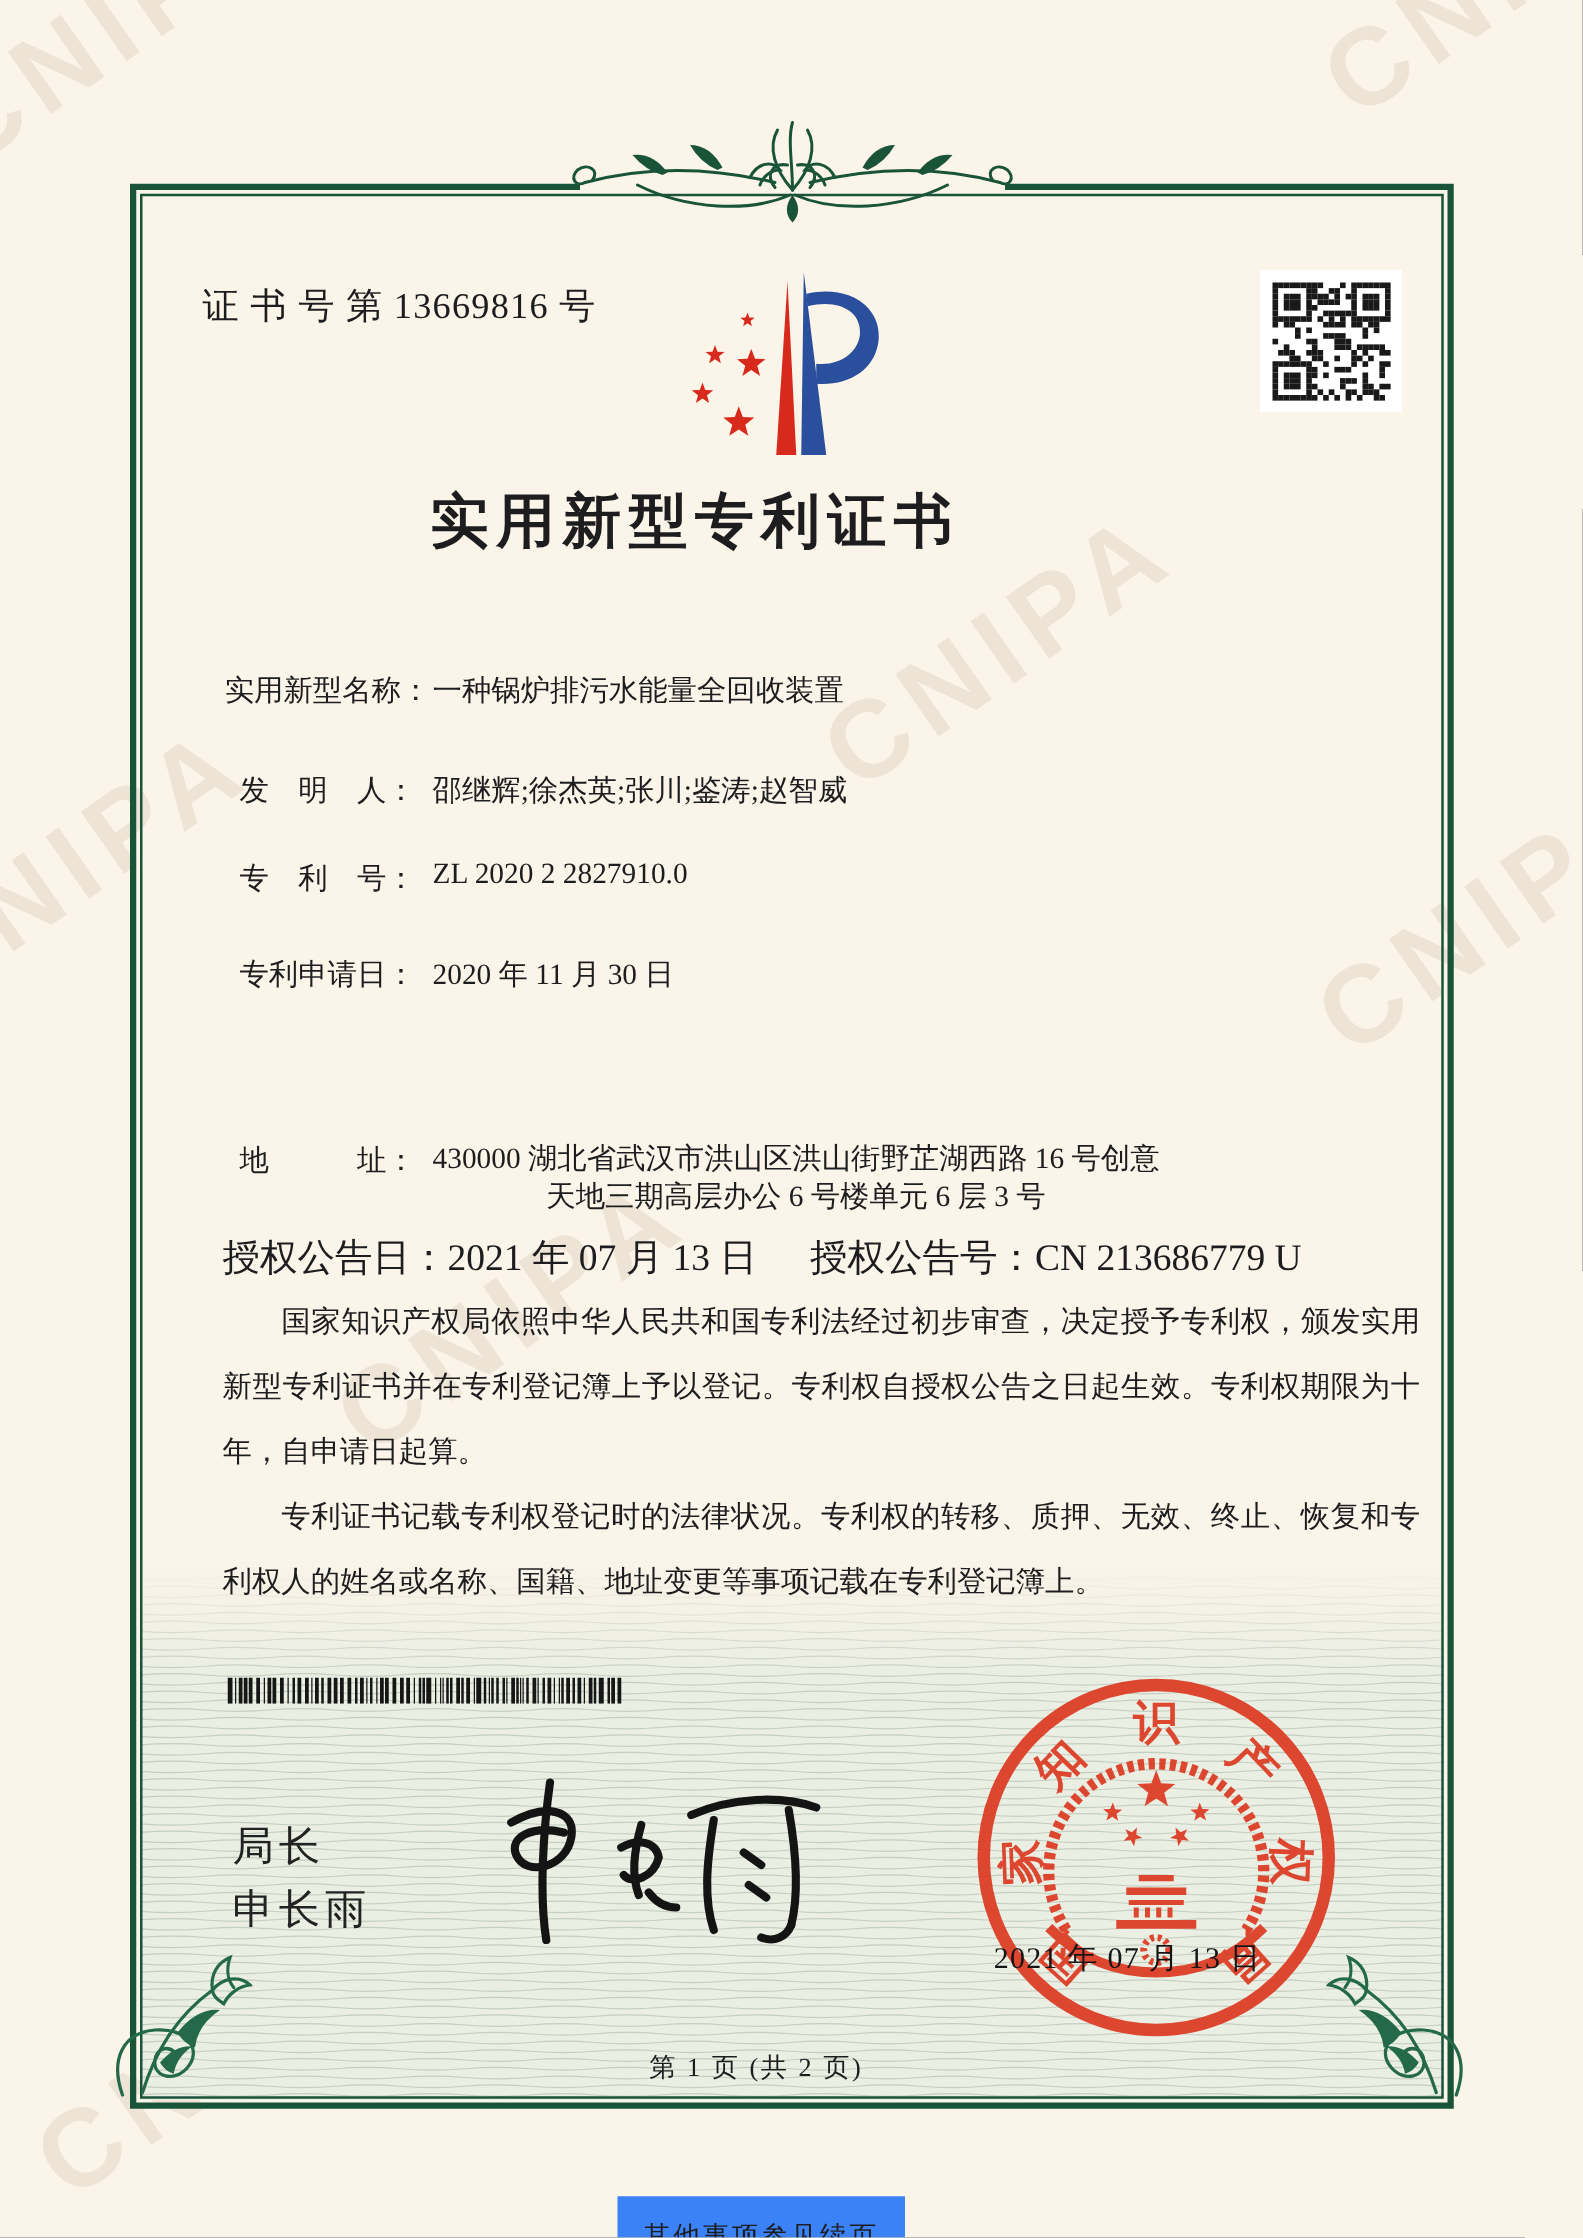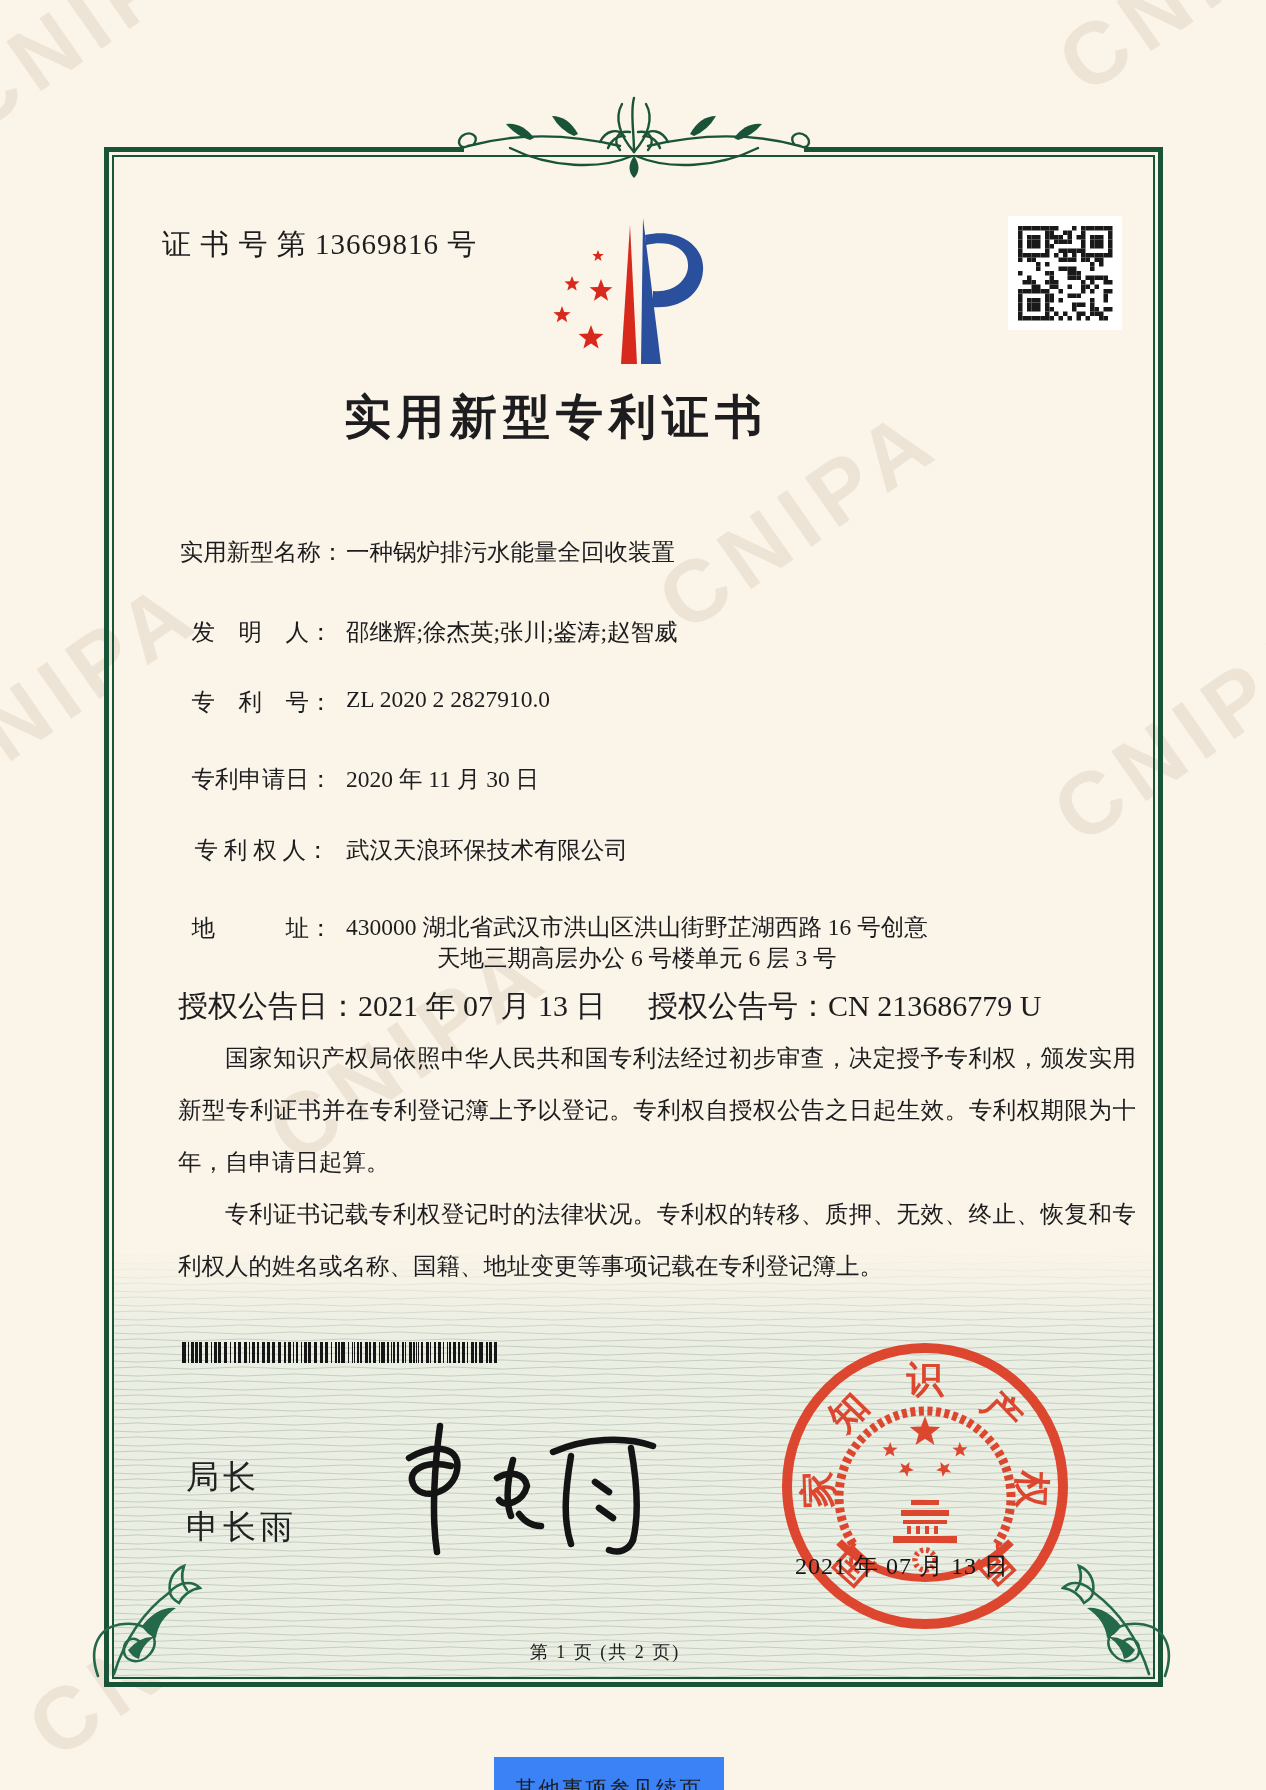--- a/index.html
+++ b/index.html
@@ -39,21 +39,21 @@
   .addr-val{line-height:31px;white-space:nowrap;}
   .grant-pair{font-size:30px;white-space:nowrap;}
   .paras{left:178px;top:1032px;width:958px;}
   .paras p{margin:0;font-size:23.5px;line-height:52px;text-align:justify;text-indent:2em;}
   .barcode{left:182px;top:1342px;width:318px;height:21px;}
   .duty{left:186px;font-family:"Liberation Sans","DejaVu Sans",sans-serif;font-weight:500;
     font-size:33px;letter-spacing:4px;color:#222;}
   .sig{left:385px;top:1420px;width:280px;height:140px;color:#141414;}
   .seal{left:775px;top:1336px;width:300px;height:300px;opacity:.93;z-index:4;color:var(--seal-red);}
   .seal-date{left:795px;top:1550px;width:214px;text-align:center;font-size:24px;letter-spacing:1px;color:#151515;z-index:5;}
-  .pagefoot{left:105px;top:1640px;width:1000px;text-align:center;font-size:18px;letter-spacing:2px;}
+  .pagefoot{left:105px;top:1640px;width:1000px;text-align:center;font-size:21px;letter-spacing:2px;}
   .notebox{left:494px;top:1757px;width:230px;height:63px;background:#3b82f6;display:flex;
     align-items:center;justify-content:center;font-size:21.5px;letter-spacing:2px;}
 </style>
 </head>
 <body>
 
 <div class="page">
 
   <span class="wm" style="left:-70px;top:-30px">CNIPA</span>
   <span class="wm" style="left:1040px;top:-70px">CNIPA</span>
@@ -368,24 +368,20 @@
     <span class="val">邵继辉;徐杰英;张川;鉴涛;赵智威</span>
   </div>
   <div class="abs z3 row" style="top:686px">
     <span class="lab">专　利　号：</span>
     <span class="val">ZL 2020 2 2827910.0</span>
   </div>
   <div class="abs z3 row" style="top:763px">
     <span class="lab">专利申请日：</span>
     <span class="val">2020 年 11 月 30 日</span>
   </div>
-  <div class="abs z3 row" style="top:834px">
-    <span class="lab">专 利 权 人：</span>
-    <span class="val">武汉天浪环保技术有限公司</span>
-  </div>
   <div class="abs z3 row" style="top:912px">
     <span class="lab">地　　　址：</span>
     <span class="addr-val">
       <div>430000 湖北省武汉市洪山区洪山街野芷湖西路 16 号创意</div>
       <div>天地三期高层办公 6 号楼单元 6 层 3 号</div>
     </span>
   </div>
   <div class="abs z3 grant-pair" style="left:178px;top:986px">
     <span>授权公告日：</span><span>2021 年 07 月 13 日</span>
   </div>

